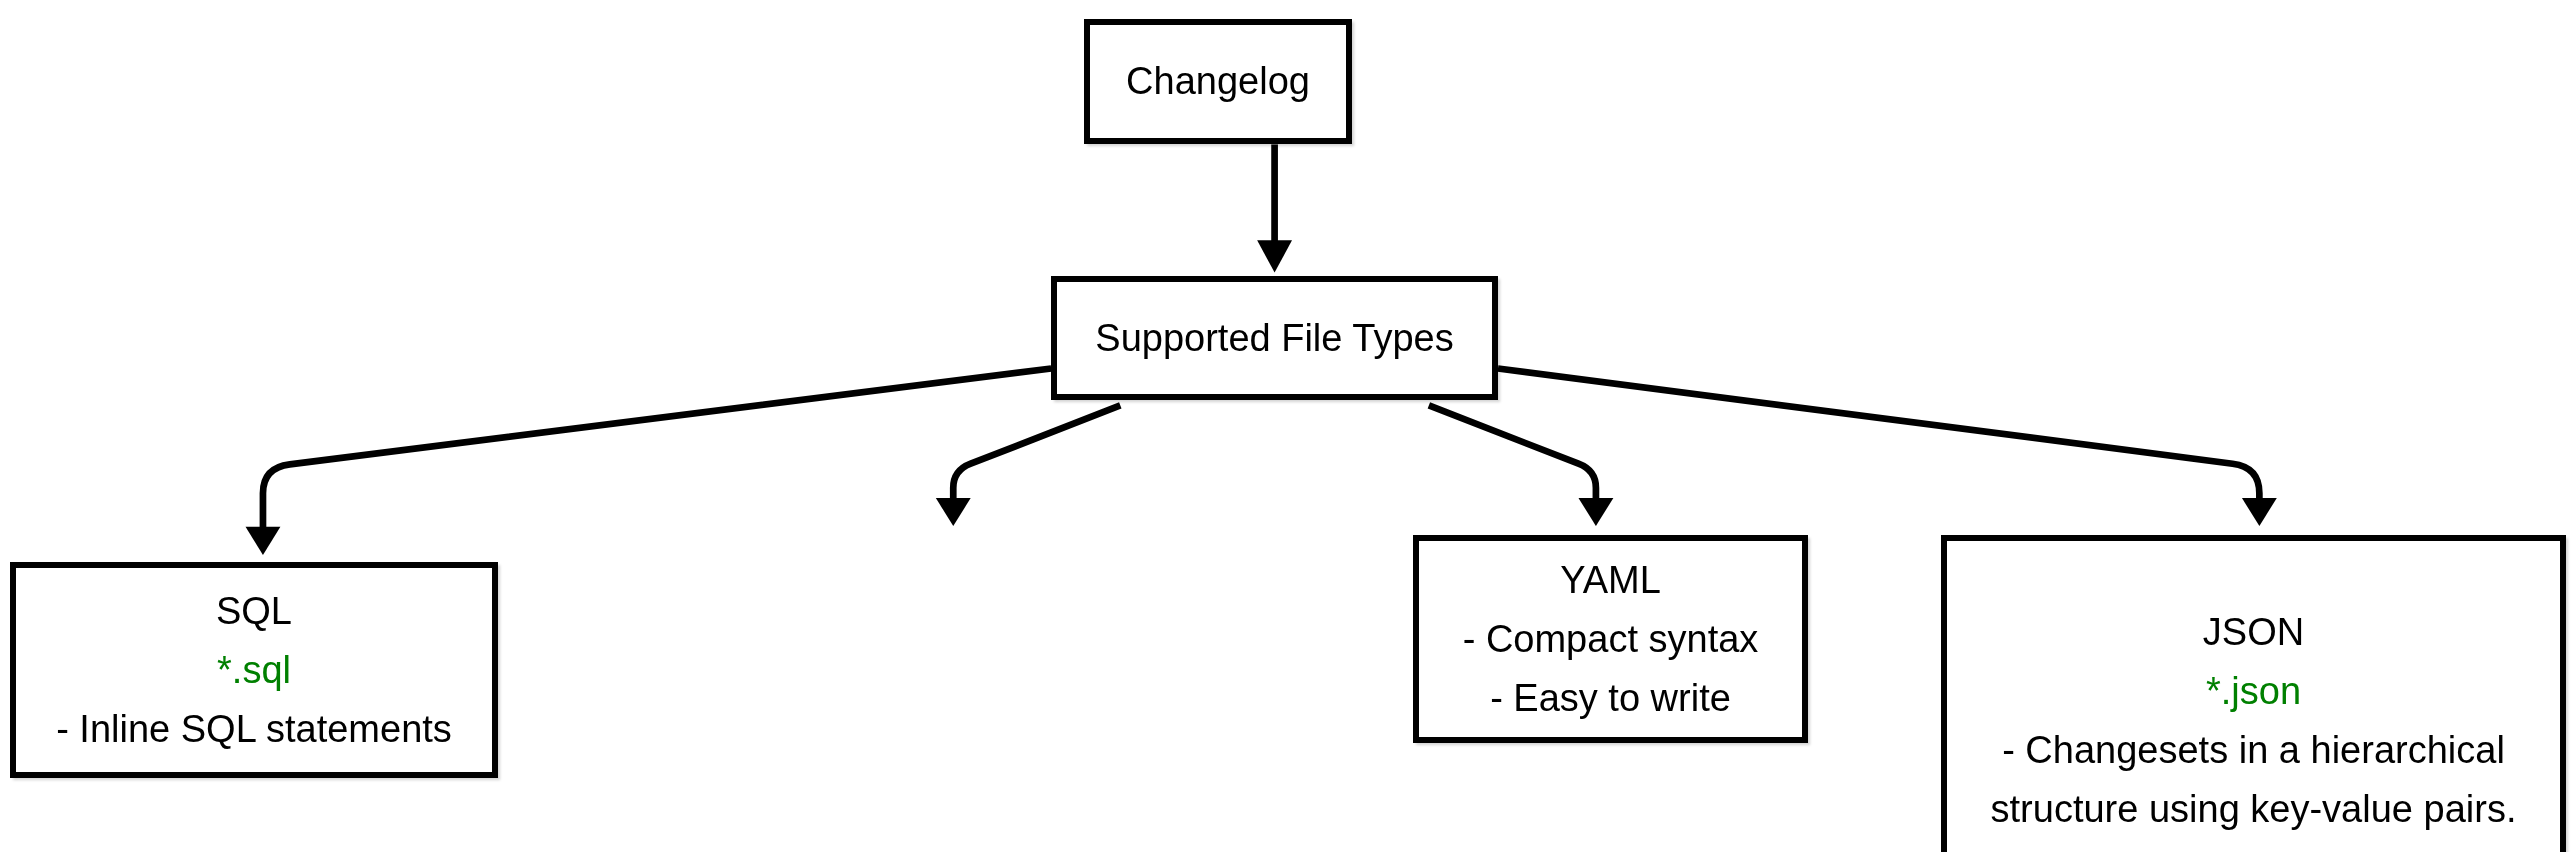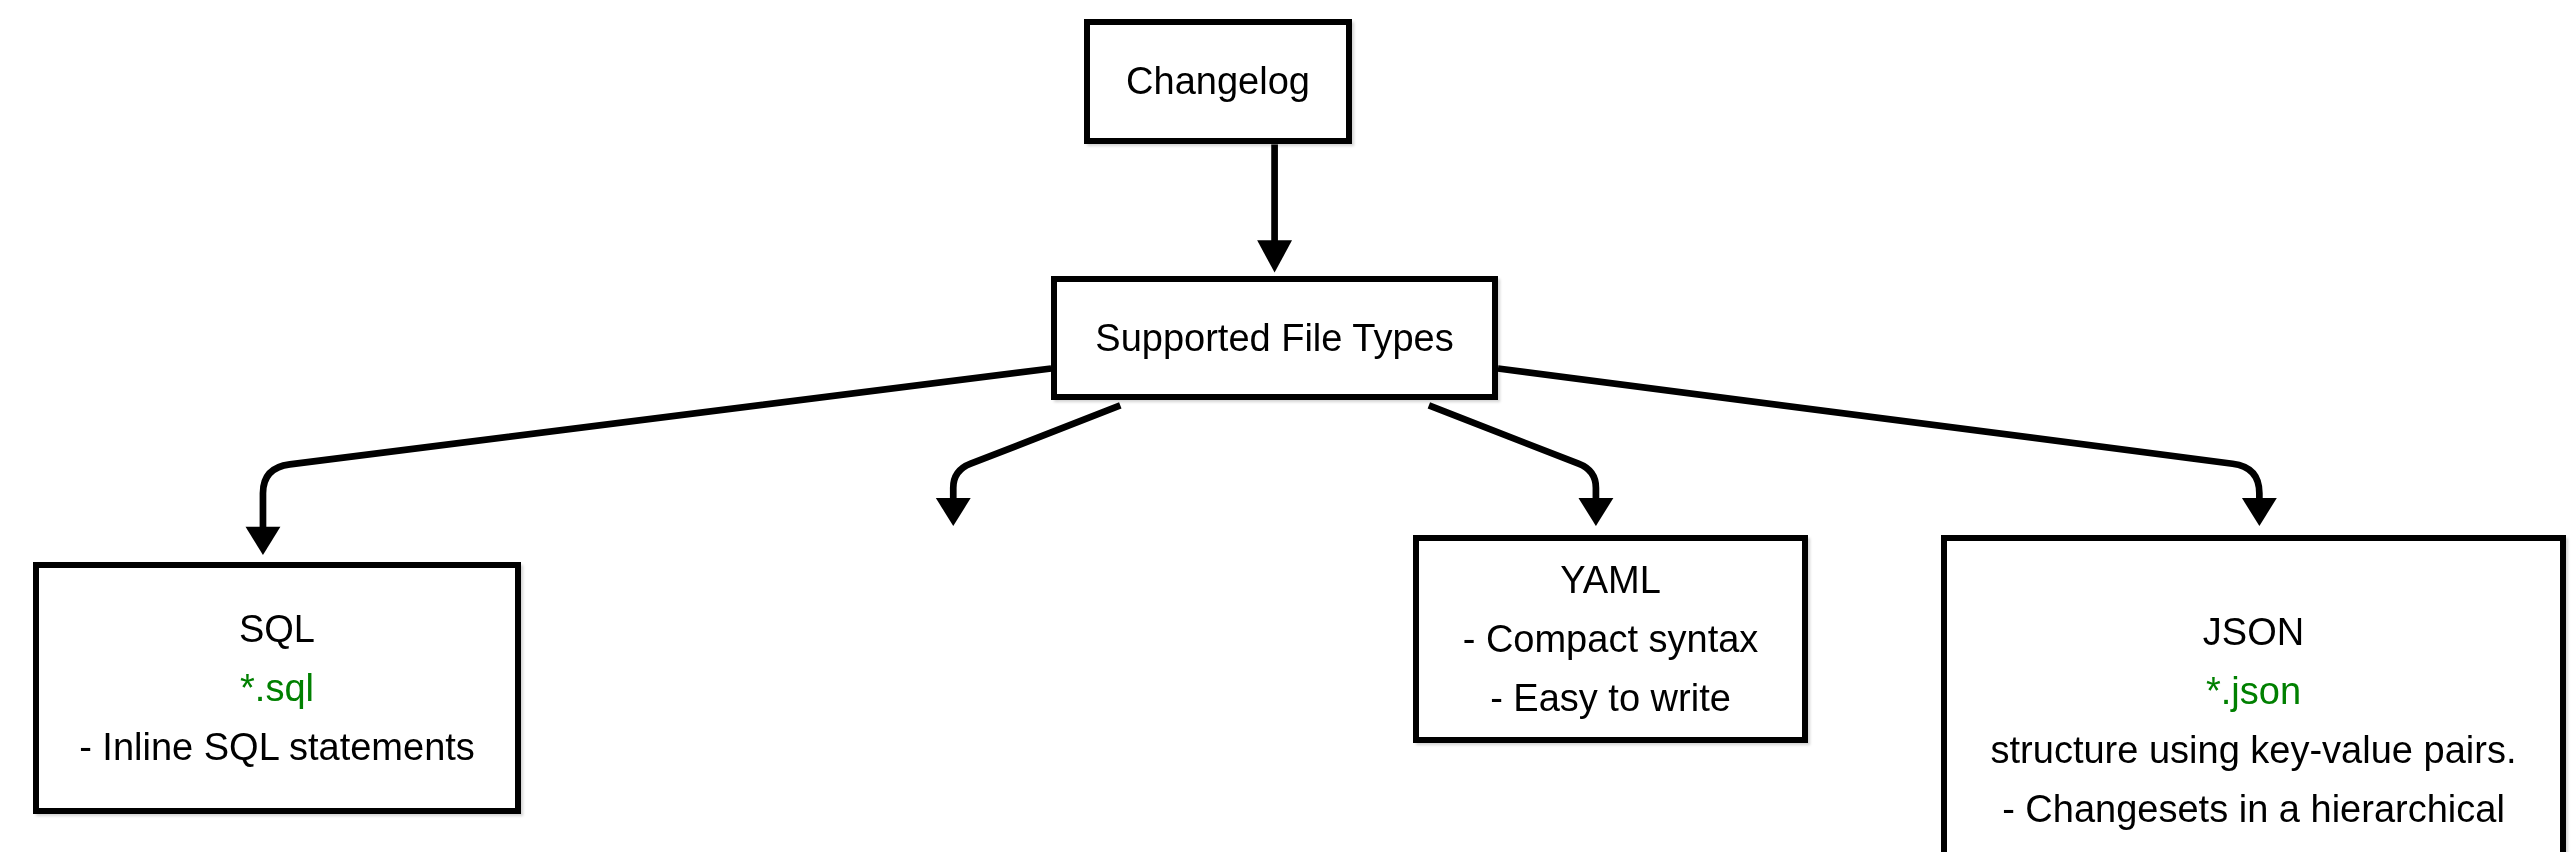--- a/index.html
+++ b/index.html
@@ -33,21 +33,21 @@
     align-items: center;
     justify-content: center;
     text-align: center;
     color: #000000;
     font-size: 38px;
     line-height: 59px;
     box-shadow: 3.4px 3.4px 2.7px rgba(0,0,0,0.18);
   }
   .node--changelog { left: 1084px; top: 19px;  width: 268px; height: 125px; }
   .node--supported { left: 1051px; top: 276px; width: 447px; height: 124px; }
-  .node--sql  { left: 33px;   top: 562px; width: 488px; height: 252px; }
+  .node--sql  { left: 10px;   top: 562px; width: 488px; height: 216px; }
   .node--xml  { left: 644px;  top: 535px; width: 634px; height: 292px; }
   .node--yaml { left: 1413px; top: 535px; width: 395px; height: 208px; }
   .node--json { left: 1941px; top: 535px; width: 625px; height: 372px; }
   .node__line { white-space: nowrap; }
   .node__line--ext { color: #008000; }
 </style>
 </head>
 <body>
 
 <div class="canvas">
@@ -86,18 +86,18 @@
 
   <div class="node node--yaml">
     <div class="node__line">YAML</div>
     <div class="node__line">- Compact syntax</div>
     <div class="node__line">- Easy to write</div>
   </div>
 
   <div class="node node--json">
     <div class="node__line">JSON</div>
     <div class="node__line node__line--ext">*.json</div>
+    <div class="node__line">- Changesets in a hierarchical</div>
     <div class="node__line">structure using key-value pairs.</div>
-    <div class="node__line">- Changesets in a hierarchical</div>
   </div>
 
 </div>
 
 
 </body></html>

